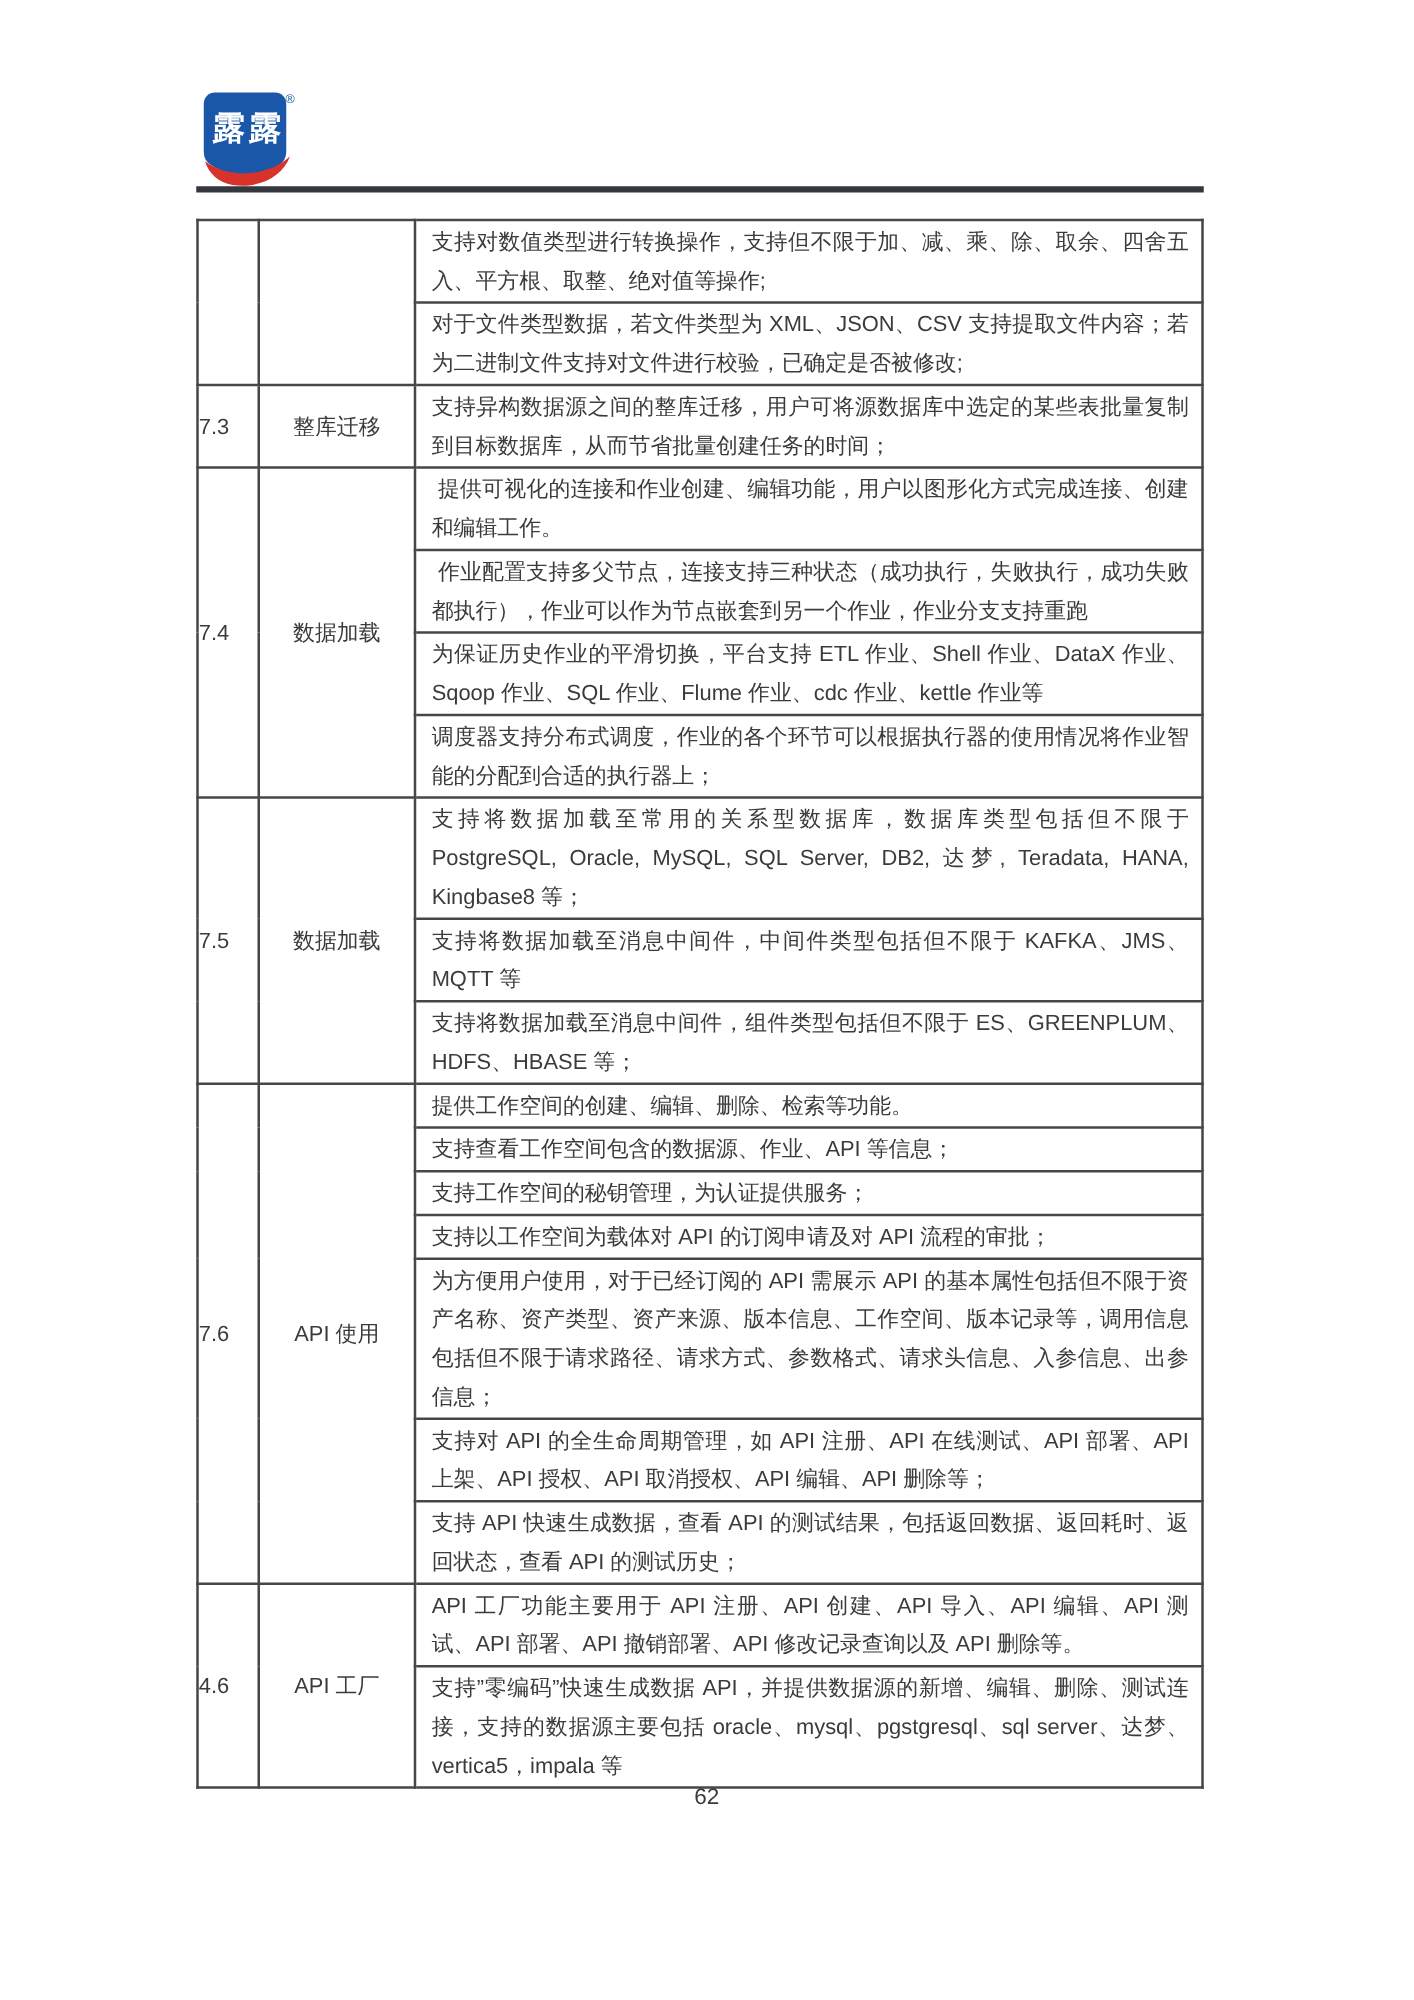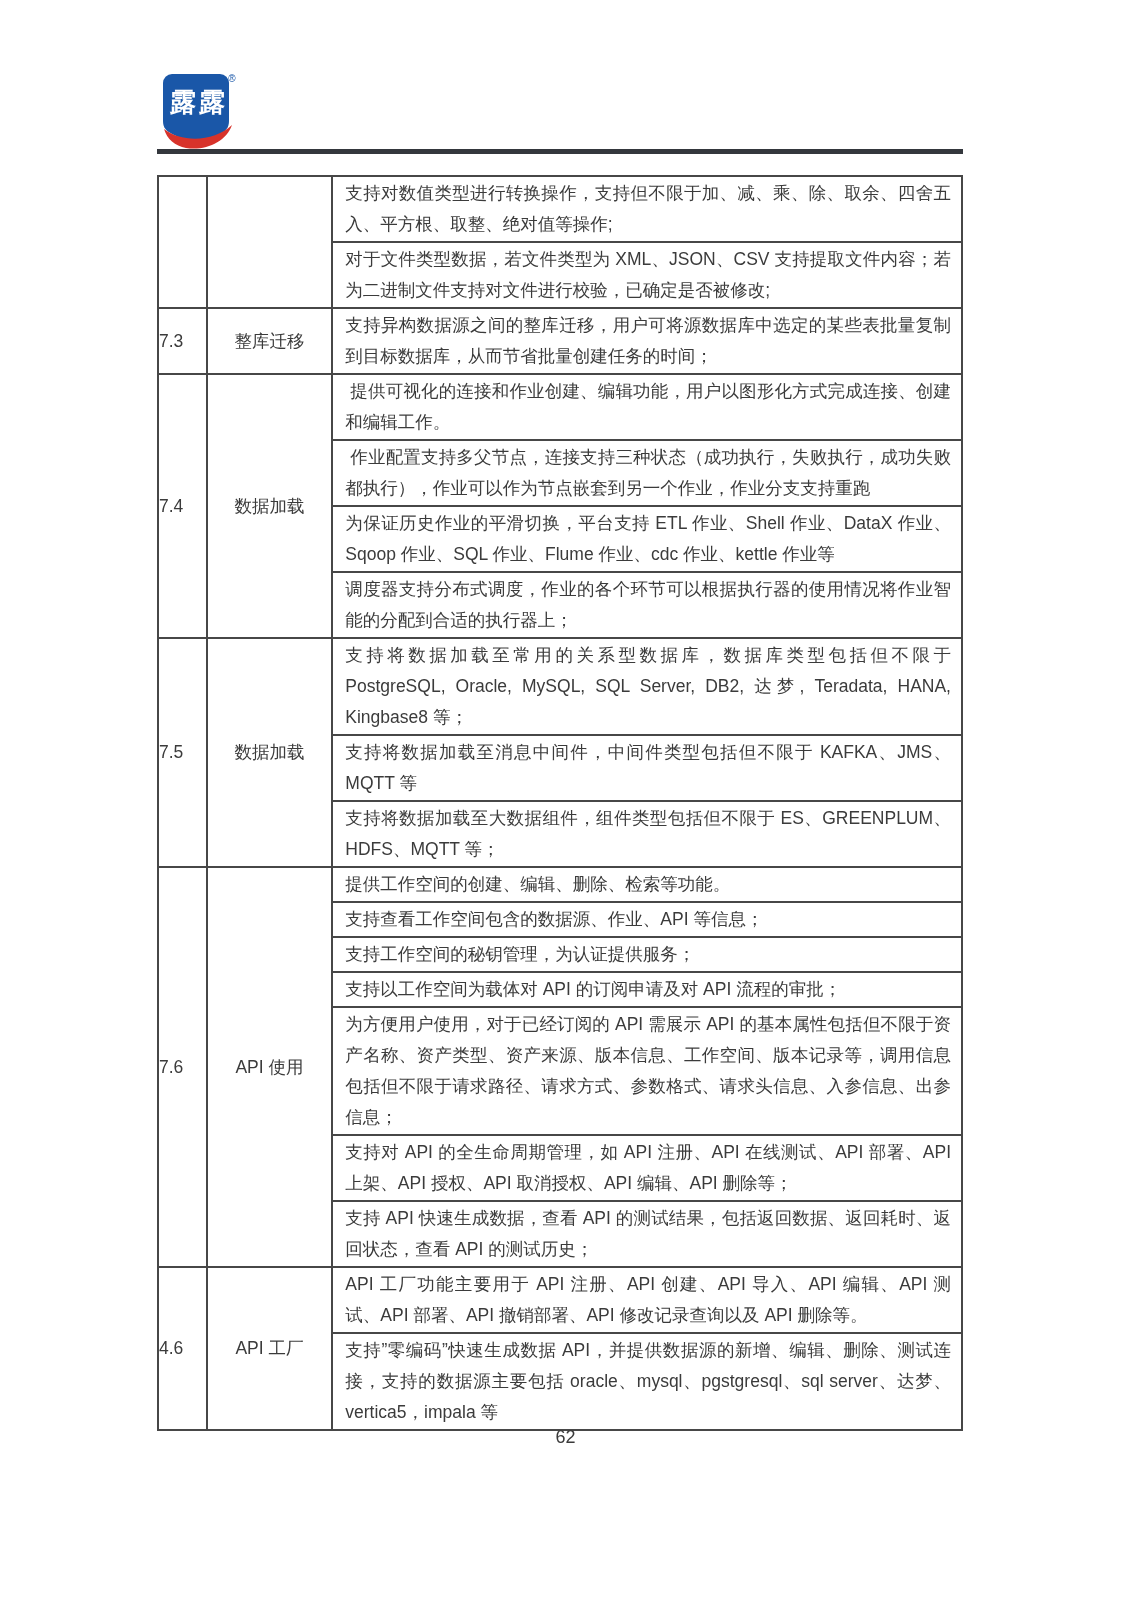--- a/index.html
+++ b/index.html
@@ -104,21 +104,21 @@
 
         <tr>
           <td class="num" rowspan="3">7.5</td>
           <td class="cat" rowspan="3">数据加载</td>
           <td class="desc">支持将数据加载至常用的关系型数据库，数据库类型包括但不限于 PostgreSQL, Oracle, MySQL, SQL Server, DB2, 达梦, Teradata, HANA, Kingbase8 等；</td>
         </tr>
         <tr>
           <td class="desc">支持将数据加载至消息中间件，中间件类型包括但不限于 KAFKA、JMS、MQTT 等</td>
         </tr>
         <tr>
-          <td class="desc">支持将数据加载至大数据组件，组件类型包括但不限于 ES、GREENPLUM、HDFS、MQTT 等；</td>
+          <td class="desc">支持将数据加载至消息中间件，组件类型包括但不限于 ES、GREENPLUM、HDFS、HBASE 等；</td>
         </tr>
 
         <tr>
           <td class="num" rowspan="7">7.6</td>
           <td class="cat" rowspan="7">API 使用</td>
           <td class="desc">提供工作空间的创建、编辑、删除、检索等功能。</td>
         </tr>
         <tr>
           <td class="desc">支持查看工作空间包含的数据源、作业、API 等信息；</td>
         </tr>

